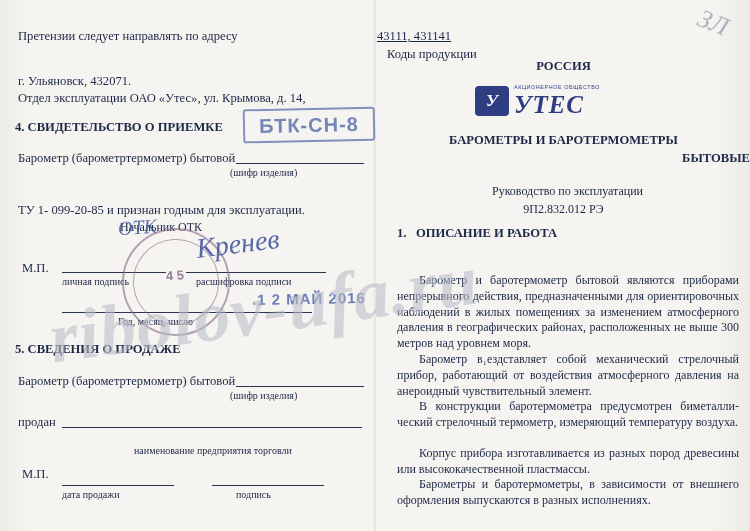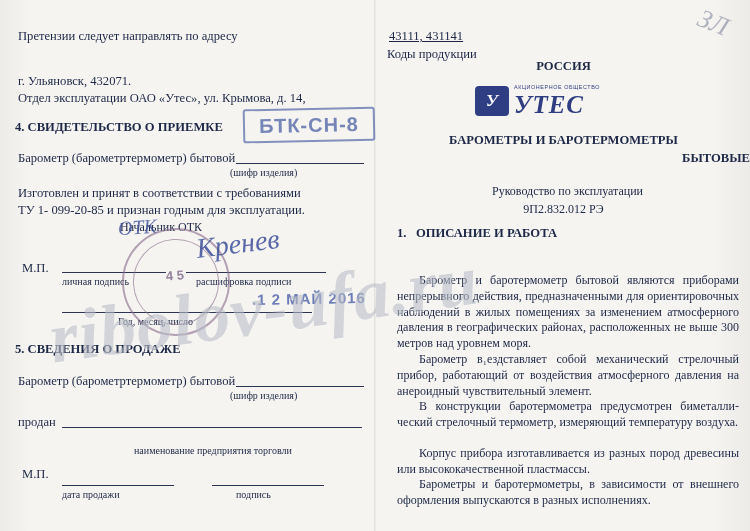--- a/index.html
+++ b/index.html
@@ -235,21 +235,20 @@
 
     <div class="t s13" style="left:18px; top:56px;margin-top:34px;">Отдел эксплуатации ОАО «Утес», ул. Крымова, д. 14,</div>
     <div class="t s13" style="left:18px; top:73px;">г. Ульяновск, 432071.</div>
 
     <div class="t s13 bold" style="left:15px; top:119px;">4. СВИДЕТЕЛЬСТВО О ПРИЕМКЕ</div>
 
     <div class="t s13" style="left:18px; top:150px;">Барометр (барометр­термометр) бытовой</div>
     <div class="rule" style="left:236px; top:163px; width:128px;"></div>
     <div class="t s10" style="left:230px; top:167px;">(шифр изделия)</div>
 
-    <div class="t s13" style="left:18px; top:185px;">Изготовлен и принят в соответствии с требованиями</div>
     <div class="t s13" style="left:18px; top:202px;">ТУ 1- 099-20-85 и признан годным для эксплуатации.</div>
 
     <div class="t s12" style="left:120px; top:220px;">Начальник ОТК</div>
 
     <div class="t s13" style="left:22px; top:260px;">М.П.</div>
 
     <div class="rule" style="left:62px; top:272px; width:104px;"></div>
     <div class="rule" style="left:186px; top:272px; width:140px;"></div>
     <div class="t s10" style="left:62px; top:276px;">личная подпись</div>
     <div class="t s10" style="left:196px; top:276px;">расшифровка подписи</div>
@@ -276,21 +275,21 @@
     <div class="btk-stamp">БТК-СН-8</div>
     <div class="round-stamp"></div>
     <div class="round-stamp-text">4 5</div>
     <div class="sign-otk">ОТК</div>
     <div class="sign-name">Кренев</div>
     <div class="date-stamp">.1 2 МАЙ 2016</div>
   </div>
 
   <div class="col-right">
 
-    <div class="t s13" style="left:12px; top:28px; text-decoration: underline;">43111, 431141</div>
+    <div class="t s13" style="left:0; top:28px; text-decoration: underline;">43111, 431141</div>
     <div class="t s13" style="left:10px; top:46px;">Коды продукции</div>
 
     <div class="t s13 bold" style="left:0; top:58px; width:373px; text-align:center;">РОССИЯ</div>
 
     <div class="logo-wrap">
       <div class="logo-badge">
         <span>У</span>
       </div>
       <div class="logo-text">
         <span class="logo-small">АКЦИОНЕРНОЕ ОБЩЕСТВО</span>

